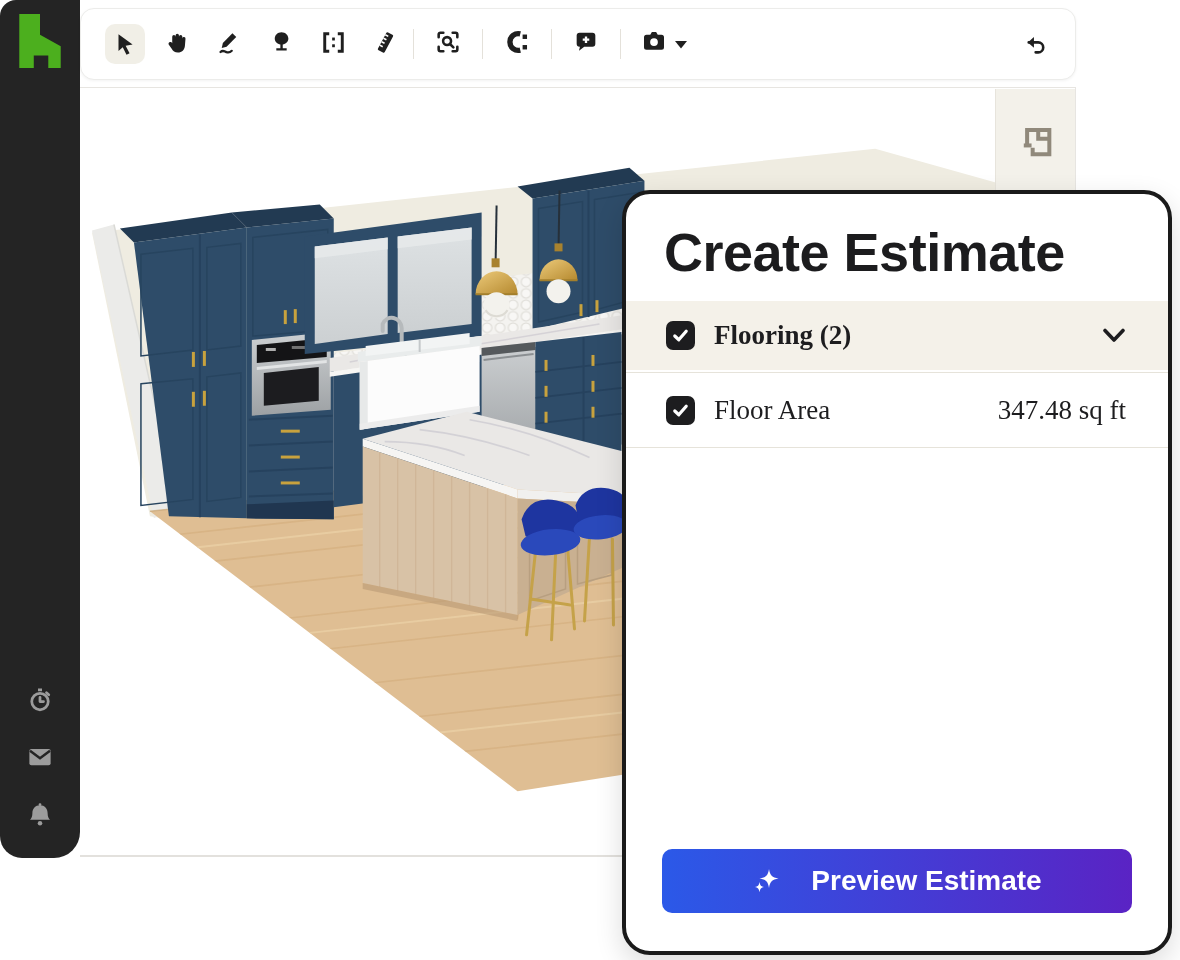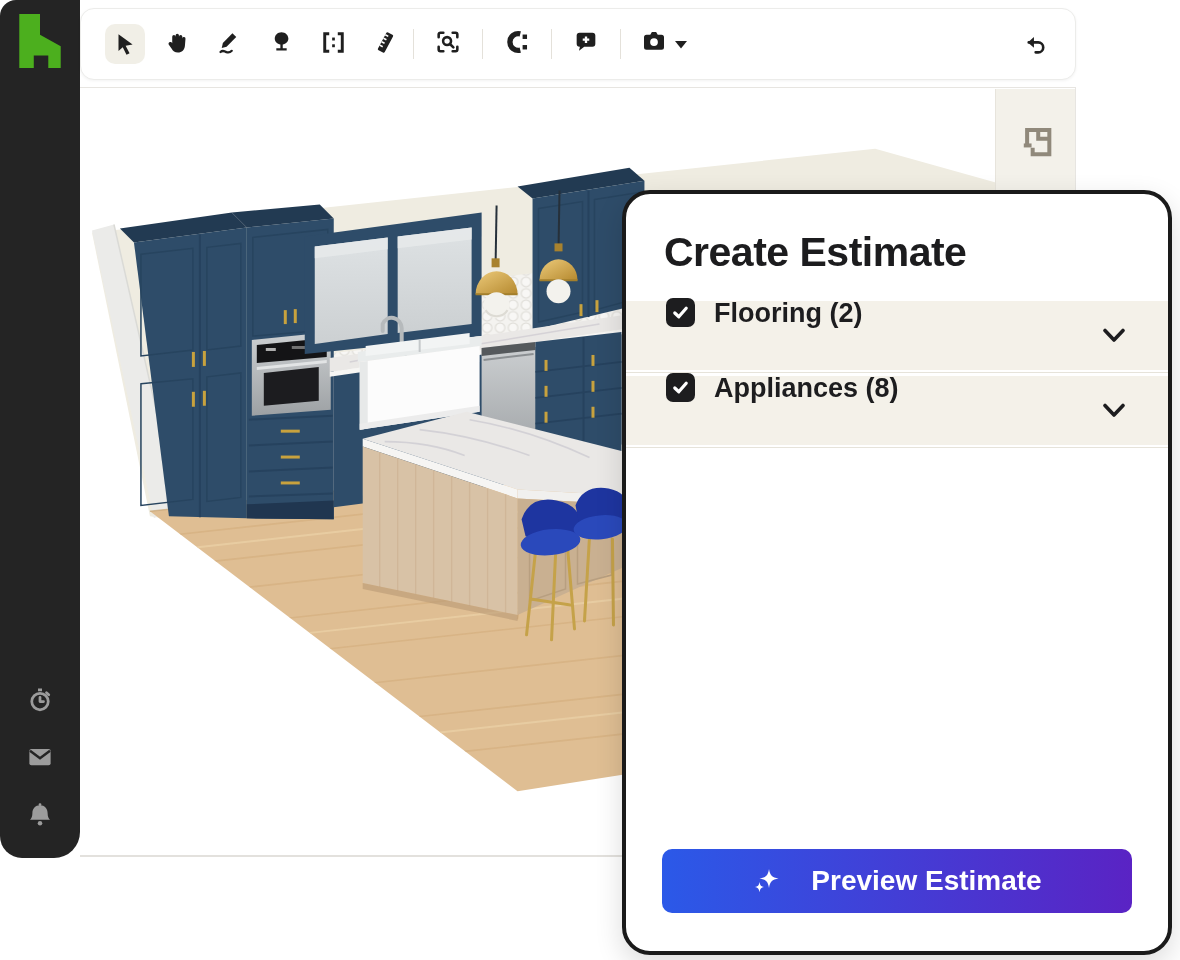--- a/index.html
+++ b/index.html
@@ -33,25 +33,25 @@
   .scene{position:absolute;inset:0;width:100%;height:100%;}
   .floorplan-card{position:absolute;top:1px;right:0;width:79px;height:104px;background:#f3f1ea;
                   border-left:1px solid #e7e4dc;border-bottom:1px solid #e7e4dc;
                   display:flex;align-items:center;justify-content:center;cursor:pointer;}
 
   
   .panel{position:absolute;left:622px;top:190px;width:550px;height:765px;background:#fff;
          border:4px solid #1a1a1a;border-radius:28px;box-sizing:border-box;z-index:6;
          box-shadow:0 10px 28px rgba(0,0,0,.14);display:flex;flex-direction:column;overflow:hidden;}
   .panel-head{padding:34px 38px 0 38px;}
-  .panel-title{font-size:41px;font-weight:700;letter-spacing:-.5px;color:#1c1c1e;line-height:48px;}
+  .panel-title{font-size:54px;font-weight:700;letter-spacing:-.5px;color:#1c1c1e;line-height:48px;}
   .panel-sub{margin-top:30px;font-size:27px;color:#8a8a8a;line-height:32px;}
   .rows{margin-top:22px;}
-  .row{height:75px;display:flex;padding:0 42px 0 40px;box-sizing:border-box;
-       border-bottom:1px solid #e6e3da;cursor:pointer;}
+  .row{height:75px;display:flex;align-items:center;padding:0 42px 0 40px;box-sizing:border-box;
+       border-bottom:1px solid #e6e3da;cursor:pointer;font-family:Liberation Serif, serif;}
   .row.beige{background:#f4f1e9;box-shadow:inset 0 3px 0 #fff, inset 0 -2px 0 #fff;}
   .row.white{background:#fff;}
   .cbox{width:29px;height:29px;border-radius:7px;background:#1d1d1f;flex:0 0 auto;
         display:flex;align-items:center;justify-content:center;margin-right:19px;}
   .row-label{font-size:27px;color:#1d1d1f;white-space:nowrap;}
   .row.beige .row-label{font-weight:700;}
   .row-value{margin-left:auto;font-size:27px;color:#1d1d1f;white-space:nowrap;}
   .row-chevron{margin-left:auto;display:flex;align-items:center;}
   .panel-foot{margin-top:auto;padding:0 36px 38px 36px;}
   .cta{width:100%;height:64px;border:none;border-radius:10px;cursor:pointer;
@@ -419,32 +419,28 @@
             <polyline points="4,10.5 8.2,14.5 16,5.5" fill="none" stroke="#fff" stroke-width="3.4" stroke-linecap="round" stroke-linejoin="round"></polyline>
           </svg>
         </span>
         <span class="row-label">Flooring (2)</span>
         <span class="row-chevron">
           <svg width="24" height="15" viewBox="0 0 24 15">
             <path d="M3 2.5 L12 12 L21 2.5" fill="none" stroke="#1d1d1f" stroke-width="3.6" stroke-linecap="round" stroke-linejoin="round"></path>
           </svg>
         </span>
       </div>
-      <div class="row beige">
+      <div class="row white">
         <span class="cbox">
           <svg width="19" height="19" viewBox="0 0 20 20">
             <polyline points="4,10.5 8.2,14.5 16,5.5" fill="none" stroke="#fff" stroke-width="3.4" stroke-linecap="round" stroke-linejoin="round"></polyline>
           </svg>
         </span>
-        <span class="row-label">Appliances (8)</span>
-        <span class="row-chevron">
-          <svg width="24" height="15" viewBox="0 0 24 15">
-            <path d="M3 2.5 L12 12 L21 2.5" fill="none" stroke="#1d1d1f" stroke-width="3.6" stroke-linecap="round" stroke-linejoin="round"></path>
-          </svg>
-        </span>
+        <span class="row-label">Floor Area</span>
+        <span class="row-value">347.48 sq ft</span>
       </div>
     </div>
   <div class="panel-foot">
     <button class="cta">
       <svg width="28" height="28" viewBox="0 0 28 28">
         <path d="M17 2 C18 8.5 20 10.5 26.5 11.5 C20 12.5 18 14.5 17 21 C16 14.5 14 12.5 7.5 11.5 C14 10.5 16 8.5 17 2 Z" fill="#fff"></path>
         <path d="M7.5 15 C8 18.4 9.2 19.6 12 20.1 C9.2 20.6 8 21.8 7.5 25.2 C7 21.8 5.8 20.6 3 20.1 C5.8 19.6 7 18.4 7.5 15 Z" fill="#fff"></path>
       </svg>
       <span class="cta-label">Preview Estimate</span>
     </button>

